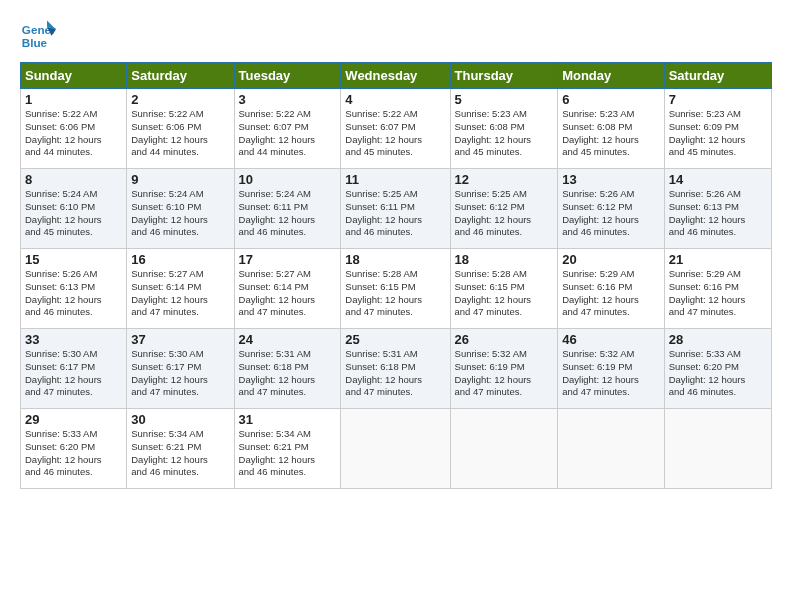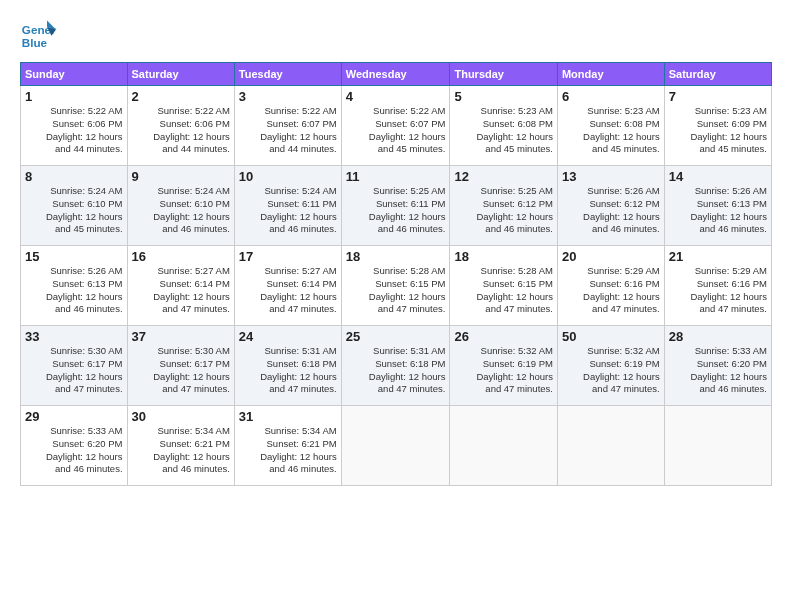--- a/index.html
+++ b/index.html
@@ -42,25 +42,25 @@
     .location {
       font-size: 14px;
       color: #555;
     }
     .calendar {
       width: 100%;
       border-collapse: collapse;
       font-size: 10px;
     }
     .calendar th {
-      background: #8b5cf6;
+      background: #4d7c0f;
       color: #fff;
       padding: 5px 4px;
       text-align: left;
-      font-size: 11px;
+      font-size: 13px;
       font-weight: bold;
       border: 1px solid #2472a4;
     }
     .calendar td {
       border: 1px solid #ccc;
       vertical-align: top;
       padding: 3px 4px;
       width: 113px;
       height: 80px;
       background: #fff;
@@ -72,21 +72,20 @@
       font-size: 13px;
       font-weight: bold;
       color: #222;
       display: block;
       margin-bottom: 1px;
     }
     .day-info {
       font-size: 9.5px;
       color: #333;
       line-height: 1.35;
-      text-align: right;
     }
     .empty-cell {
       background: #f9f9f9 !important;
     }
   </style>
 </head>
 <body>
 
 <div class="page">
   <div class="header">
@@ -352,21 +351,21 @@
           <td>
             <span class="day-num">26</span>
           <div class="day-info">
             Sunrise: 5:32 AM<br>
             Sunset: 6:19 PM<br>
             Daylight: 12 hours<br>
             and 47 minutes.
           </div>
           </td>
           <td>
-            <span class="day-num">50</span>
+            <span class="day-num">46</span>
           <div class="day-info">
             Sunrise: 5:32 AM<br>
             Sunset: 6:19 PM<br>
             Daylight: 12 hours<br>
             and 47 minutes.
           </div>
           </td>
           <td>
             <span class="day-num">28</span>
           <div class="day-info">

